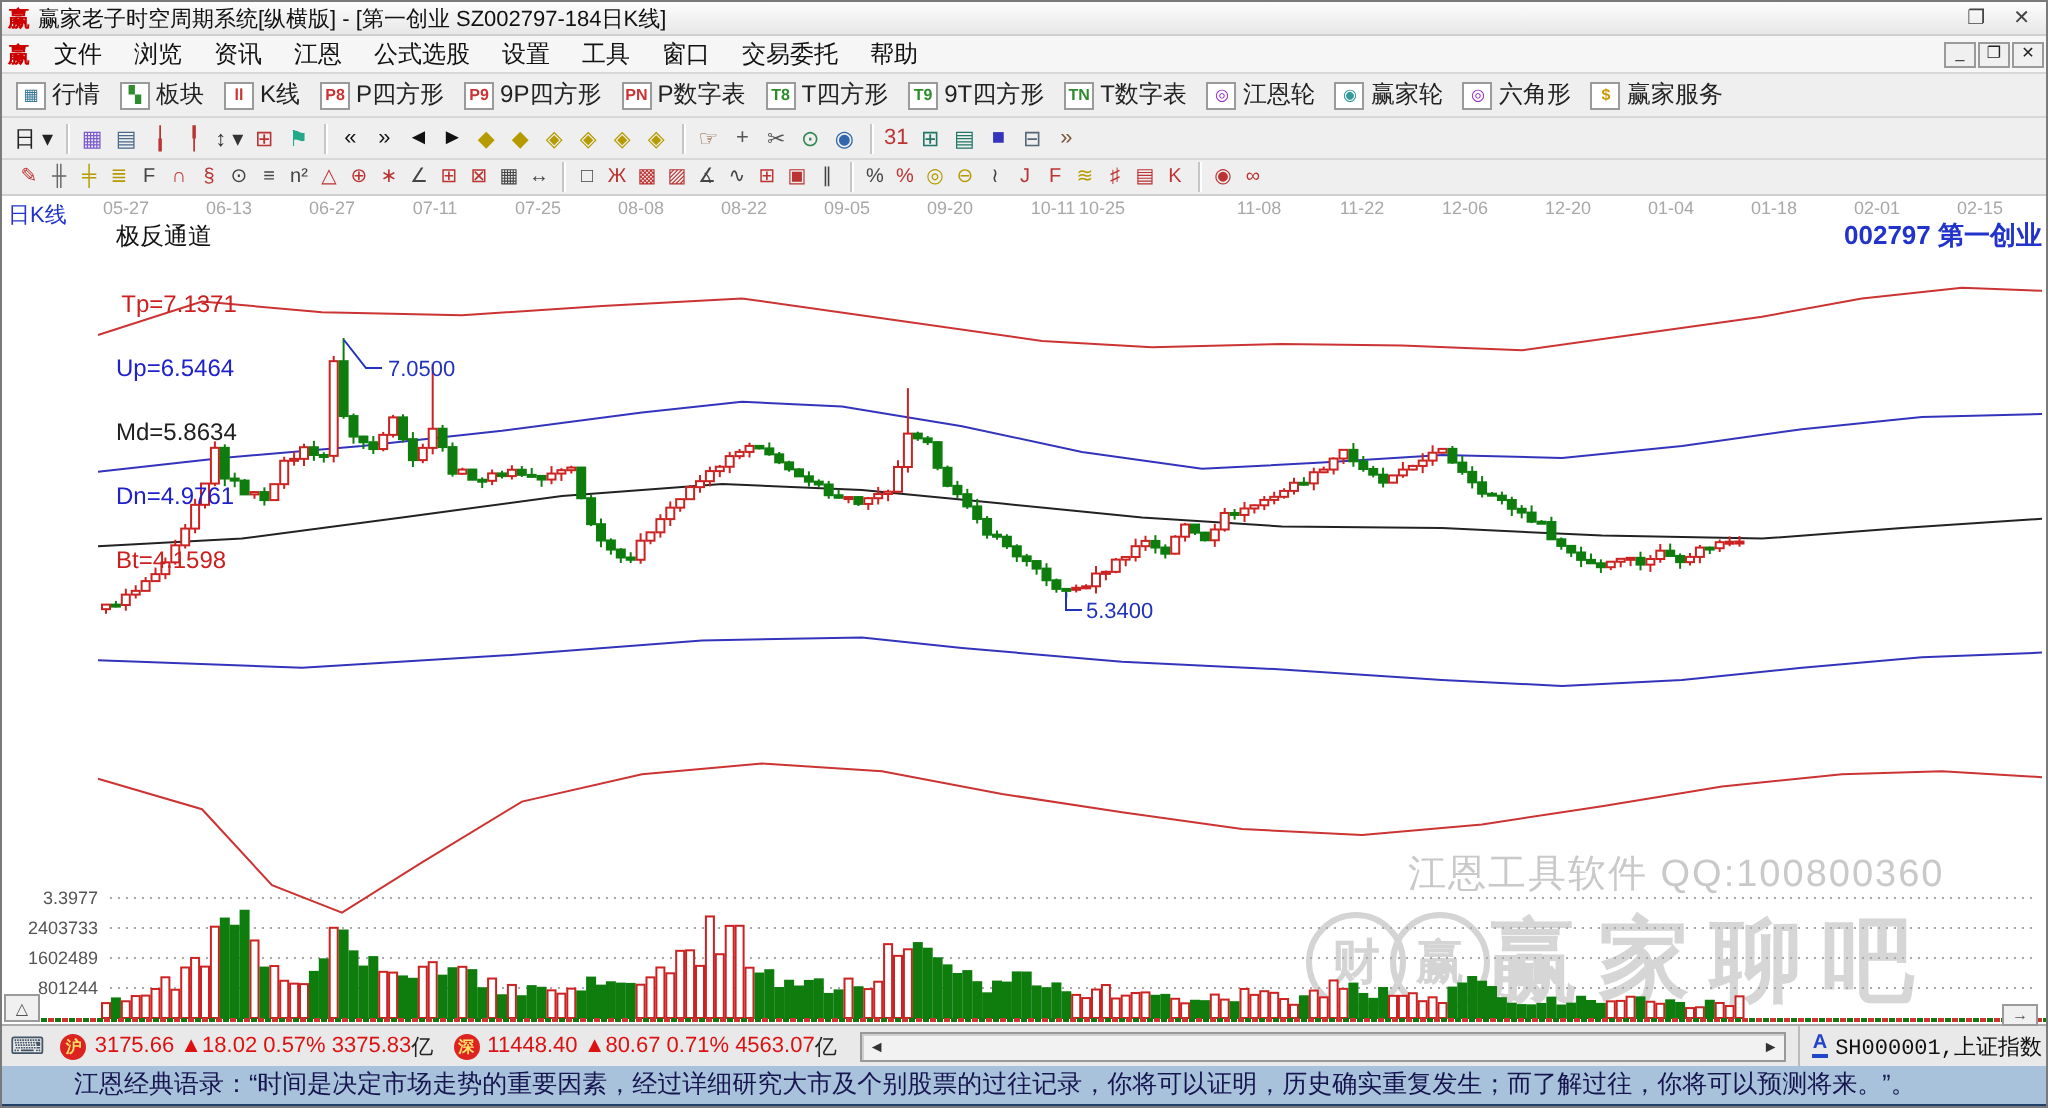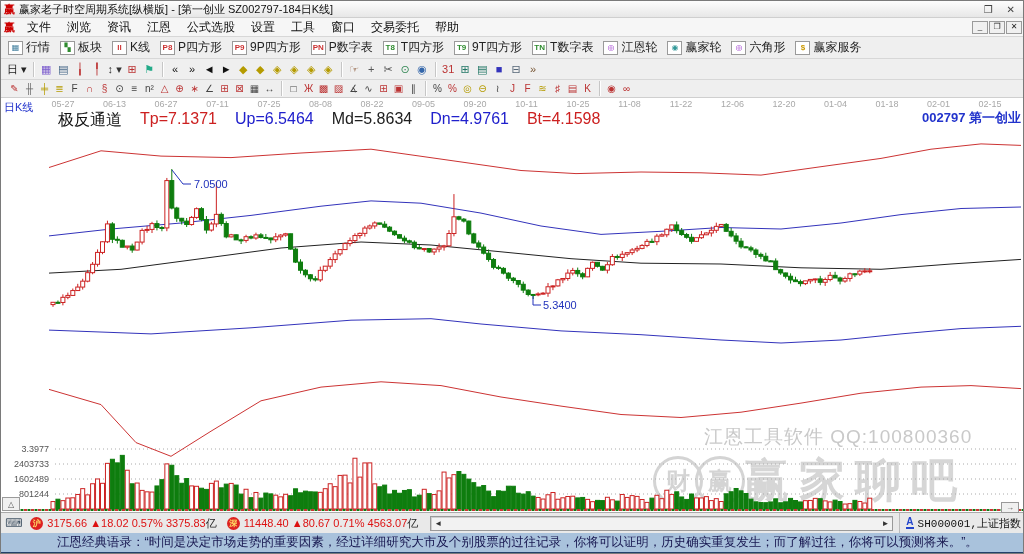--- a/index.html
+++ b/index.html
@@ -31,21 +31,21 @@
   .toolbar3{position:absolute;top:79px;left:0;width:1024px;height:18px;display:flex;align-items:center;
     background:#efefef;border-bottom:1px solid #cfcfcf;padding-left:6px;}
   .gbtn{min-width:17px;height:16px;display:inline-flex;align-items:center;justify-content:center;font-size:11px;padding:0 2px;}
   .gbtn3{min-width:15px;height:14px;display:inline-flex;align-items:center;justify-content:center;font-size:10px;padding:0 2px;}
   .sep{width:1px;height:15px;background:#c6c6c6;margin:0 4px;box-shadow:1px 0 0 #fff;}
   
   .chartpanel{position:absolute;top:97px;left:0;width:1024px;height:464px;background:#fff;}
   .daterow{position:absolute;top:1px;left:0;width:1024px;height:10px;z-index:3;}
   .daterow span{position:absolute;transform:translateX(-50%);font-size:9px;color:#a8a8a8;white-space:nowrap;}
   .periodlabel{position:absolute;top:2px;left:3px;font-size:11px;color:#2233cc;z-index:3;}
-  .indrow{position:absolute;top:12px;left:57px;display:flex;gap:18px;font-size:16px;z-index:3;white-space:nowrap;}
+  .indrow{position:absolute;top:12px;left:57px;display:flex;gap:18px;font-size:12px;z-index:3;white-space:nowrap;flex-direction:column;}
   .stocklabel{position:absolute;top:11px;right:4px;font-size:13px;color:#2233cc;font-weight:bold;z-index:3;}
   .wm1{position:absolute;top:326px;left:703px;font-size:19px;color:#c9c9c9;letter-spacing:1px;z-index:0;white-space:nowrap;}
   .wm2{position:absolute;top:352px;left:742px;font-size:46px;font-weight:bold;color:#d6d6d6;letter-spacing:10px;z-index:0;white-space:nowrap;}
   .seal{position:absolute;width:50px;height:50px;border:3px solid #d4d4d4;border-radius:50%;z-index:0;
     display:flex;align-items:center;justify-content:center;font-size:24px;font-weight:bold;color:#d4d4d4;}
   .chartsvg{position:absolute;top:0;left:0;z-index:1;}
   .cornerbtn{position:absolute;border:1px solid #9a9a9a;background:#f0f0f0;color:#555;z-index:4;
     display:flex;align-items:center;justify-content:center;}
   .cbl{left:1px;top:399px;width:18px;height:14px;font-size:8px;}
   .cbr{left:1000px;top:404px;width:18px;height:11px;font-size:8px;}
@@ -59,21 +59,21 @@
   .unit{color:#222;margin-right:6px;}
   .hscroll{flex:1;height:15px;margin:0 6px;border:1px solid #999;background:#f2f2f2;
     box-shadow:inset 1px 1px 0 #cfcfcf;display:flex;align-items:center;justify-content:space-between;
     font-size:8px;color:#333;padding:0 3px;}
   .sb-right{display:flex;align-items:center;gap:4px;padding-right:4px;border-left:1px solid #bbb;padding-left:6px;height:100%;}
   .aicon{color:#2244cc;font-weight:bold;border-bottom:2px solid #2244cc;font-size:10px;line-height:10px;}
   .sb-text{color:#111;font-family:Liberation Mono, monospace;}
   
   .quotebar{position:absolute;top:532px;left:0;width:1024px;height:22px;background:#a9c2dc;
     border-bottom:3px solid #23406a;display:flex;align-items:center;}
-  .quotetext{padding-left:56px;font-size:12.5px;color:#16164f;white-space:nowrap;}
+  .quotetext{padding-left:36px;font-size:12.5px;color:#16164f;white-space:nowrap;}
 </style>
 </head>
 <body>
 
 <div class="window">
 
   <div class="titlebar">
     <span class="appicon">赢</span>
     <span class="titletext">赢家老子时空周期系统[纵横版] - [第一创业  SZ002797-184日K线]</span>
     <span class="titlebtns">
@@ -244,21 +244,21 @@
         <span style="left: 62px;">05-27</span>
         <span style="left: 113.5px;">06-13</span>
         <span style="left: 165px;">06-27</span>
         <span style="left: 216.5px;">07-11</span>
         <span style="left: 268px;">07-25</span>
         <span style="left: 319.5px;">08-08</span>
         <span style="left: 371px;">08-22</span>
         <span style="left: 422.5px;">09-05</span>
         <span style="left: 474px;">09-20</span>
         <span style="left: 525.5px;">10-11</span>
-        <span style="left: 577px;">10-25</span>
+        <span style="left: 550px;">10-25</span>
         <span style="left: 628.5px;">11-08</span>
         <span style="left: 680px;">11-22</span>
         <span style="left: 731.5px;">12-06</span>
         <span style="left: 783px;">12-20</span>
         <span style="left: 834.5px;">01-04</span>
         <span style="left: 886px;">01-18</span>
         <span style="left: 937.5px;">02-01</span>
         <span style="left: 989px;">02-15</span>
       </div>
     <div class="indrow" id="indicator-row">

